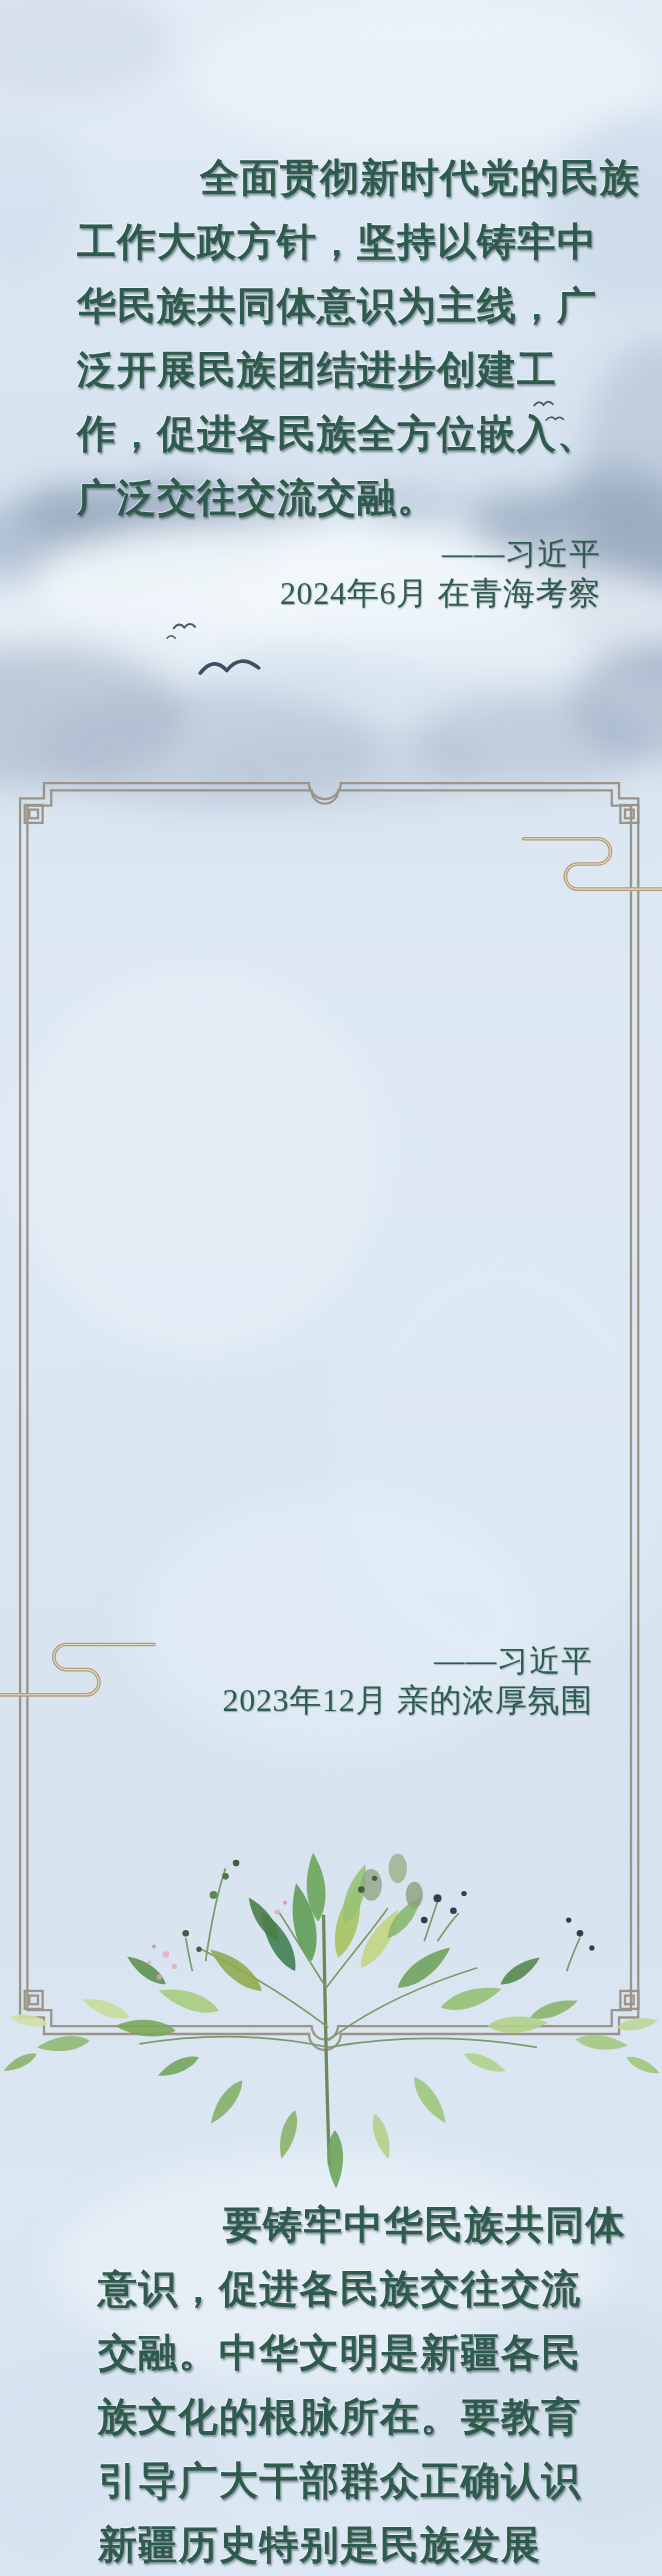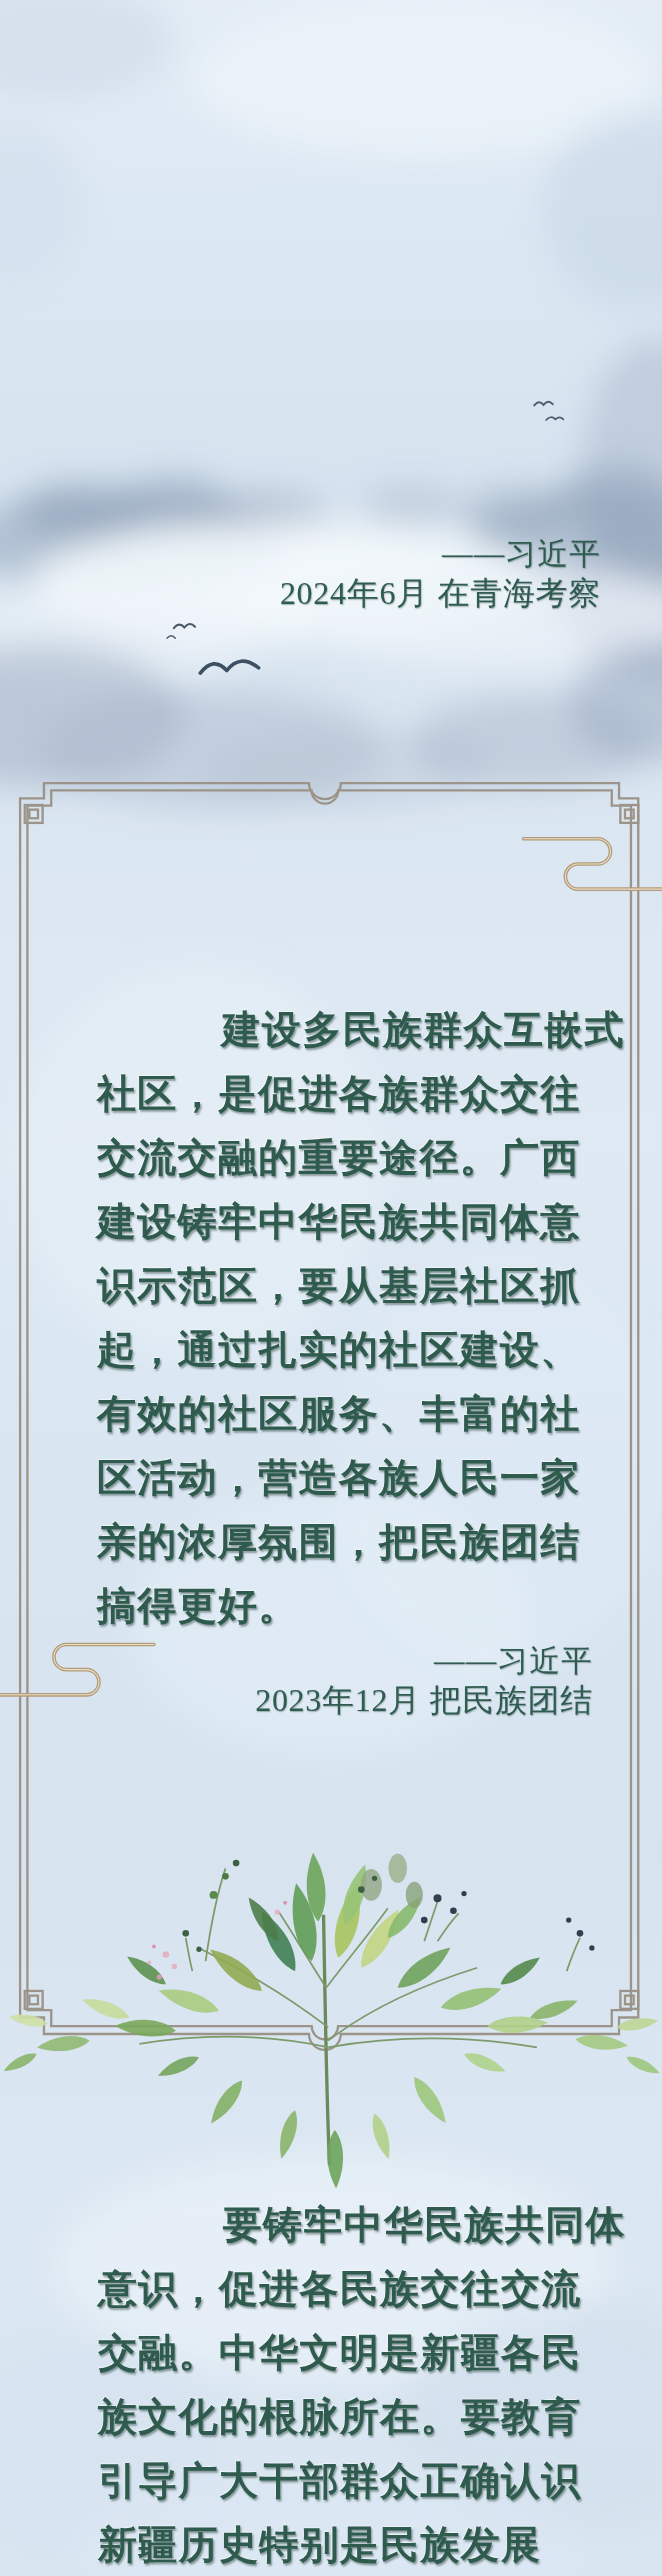--- a/index.html
+++ b/index.html
@@ -195,40 +195,36 @@
         <circle cx="263" cy="2968" r="4" fill="#e4b4c2"></circle>
         <circle cx="240" cy="2984" r="4" fill="#d79aac"></circle>
         <circle cx="225" cy="2962" r="3" fill="#e4b4c2"></circle>
         <circle cx="418" cy="2886" r="4" fill="#e4b4c2"></circle>
         <circle cx="430" cy="2872" r="3" fill="#d79aac"></circle>
         <circle cx="232" cy="2938" r="3" fill="#d79aac"></circle>
       </g>
     </g>
   </svg>
 
+  <section class="quote quote1">
+    <span>　　全面贯彻新时代党的民族
+工作大政方针，坚持以铸牢中
+华民族共同体意识为主线，广
+泛开展民族团结进步创建工
+作，促进各民族全方位嵌入、
+广泛交往交流交融。</span>
+  </section>
   <div class="attr attr1">
     <div class="attr-name">——习近平</div>
     <div class="attr-src">2024年6月 在青海考察</div>
   </div>
 
-  <section class="quote quote2">
-    <span>　　建设多民族群众互嵌式
-社区，是促进各族群众交往
-交流交融的重要途径。广西
-建设铸牢中华民族共同体意
-识示范区，要从基层社区抓
-起，通过扎实的社区建设、
-有效的社区服务、丰富的社
-区活动，营造各族人民一家
-亲的浓厚氛围，把民族团结
-搞得更好。</span>
-  </section>
   <div class="attr attr2">
     <div class="attr-name">——习近平</div>
-    <div class="attr-src">2023年12月 把民族团结</div>
+    <div class="attr-src">2023年12月 亲的浓厚氛围</div>
   </div>
 
   <section class="quote quote3">
     <span>　　要铸牢中华民族共同体
 意识，促进各民族交往交流
 交融。中华文明是新疆各民
 族文化的根脉所在。要教育
 引导广大干部群众正确认识
 新疆历史特别是民族发展
 史，树牢中华民族历史观，</span>

